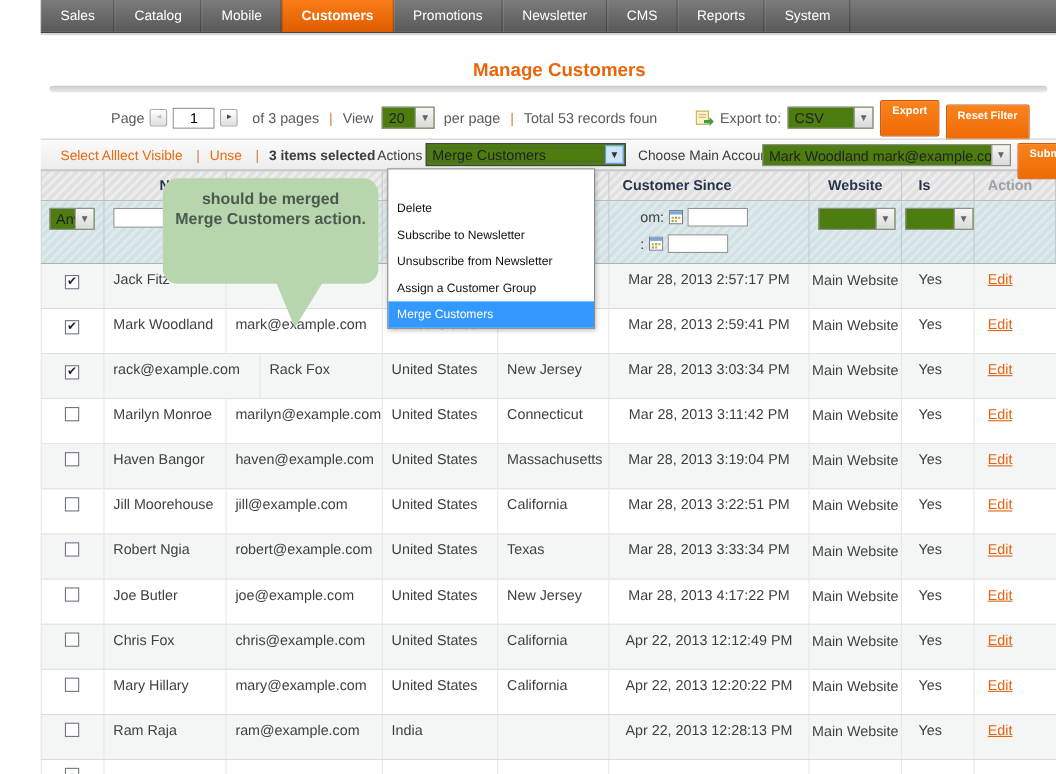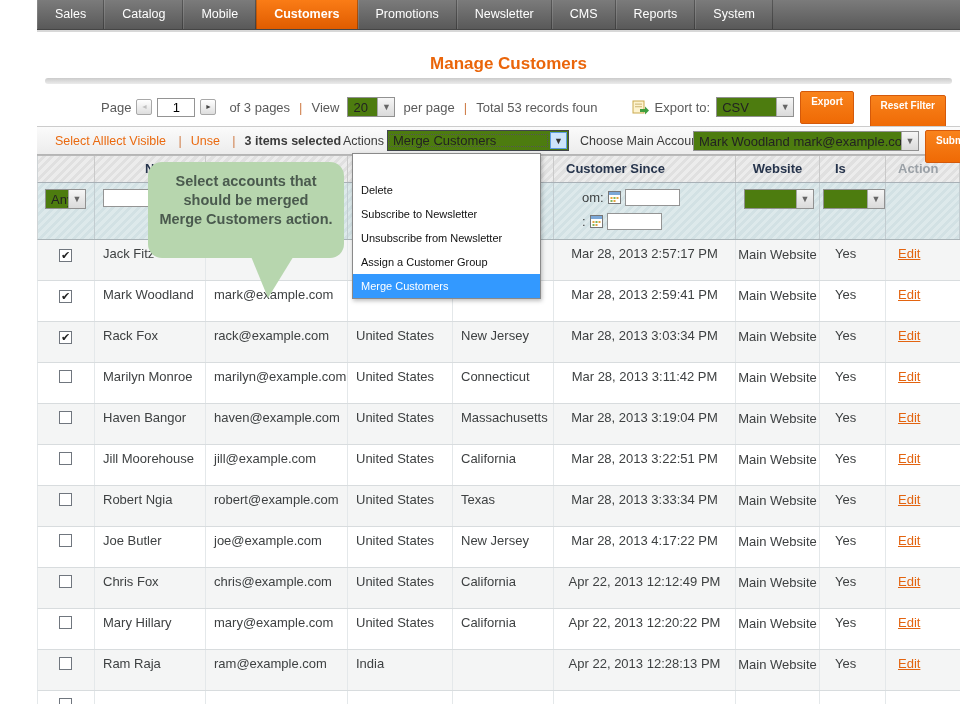--- a/index.html
+++ b/index.html
@@ -39,21 +39,21 @@
          height:20px; cursor:pointer; }
   .sel-label { flex:1; padding:0 5px; font-size:13px; color:#222; white-space:nowrap;
                overflow:hidden; }
   .sel-btn { width:17px; align-self:stretch; background:linear-gradient(#f6f6f6,#dadada);
              border-left:1px solid #a5a5a5; display:flex; align-items:center;
              justify-content:center; color:#666; font-size:9px; }
 
   .btn-orange { display:inline-block; background:linear-gradient(#f9831c,#ef6a05);
                 border:1px solid #d4590a; border-radius:2px; color:#fff; font-weight:bold;
                 font-size:10px; height:33px; line-height:20px; padding:0 10px; cursor:pointer; }
-  .reset-btn { position:absolute; right:4px; top:1px; }
+  .reset-btn { position:absolute; right:14px; top:1px; }
   .export-group { display:flex; align-items:center; margin-left:34px; gap:6px; }
 
   
   .massaction { position:relative; height:29px; margin-top:6px;
                 background:linear-gradient(#fbfbfb,#ececec);
                 border-top:1px solid #ccc; border-bottom:1px solid #b5b5b5;
                 font-size:12.5px; color:#3c3c3c; }
   .ma-links { position:absolute; left:18px; top:50%; transform:translateY(-50%);
               white-space:nowrap; }
   .ma-link { color:#ea6a10; cursor:pointer; }
@@ -303,22 +303,22 @@
     <div class="cell c2">mark@example.com</div>
     <div class="cell c3">United States</div>
     <div class="cell c4"></div>
     <div class="cell c5">Mar 28, 2013 2:59:41 PM</div>
     <div class="cell c6">Main Website</div>
     <div class="cell c7">Yes</div>
     <div class="cell c8"><a class="edit-link">Edit</a></div>
   </div>
         <div class="row odd">
     <div class="cell c0"><span class="cb checked">✔</span></div>
+    <div class="cell c2">rack@example.com</div>
     <div class="cell c1">Rack Fox</div>
-    <div class="cell c2">rack@example.com</div>
     <div class="cell c3">United States</div>
     <div class="cell c4">New Jersey</div>
     <div class="cell c5">Mar 28, 2013 3:03:34 PM</div>
     <div class="cell c6">Main Website</div>
     <div class="cell c7">Yes</div>
     <div class="cell c8"><a class="edit-link">Edit</a></div>
   </div>
         <div class="row">
     <div class="cell c0"><span class="cb"></span></div>
     <div class="cell c1">Marilyn Monroe</div>
@@ -415,21 +415,20 @@
     <div class="cell c4"></div>
     <div class="cell c5"></div>
     <div class="cell c6"></div>
     <div class="cell c7"></div>
     <div class="cell c8"></div>
   </div>
       </div>
   </div>
 
   <div class="callout">
-      <div>Select accounts that</div>
       <div>should be merged</div>
       <div>Merge Customers action.</div>
     </div>
   <svg class="callout-tail" width="62" height="46" viewBox="0 0 62 46">
     <polygon points="15,0 60,0 33,44" fill="#b7d6ae"></polygon>
   </svg>
 
   <div class="dropdown">
       <div class="dd-item"></div>
       <div class="dd-item">Delete</div>

